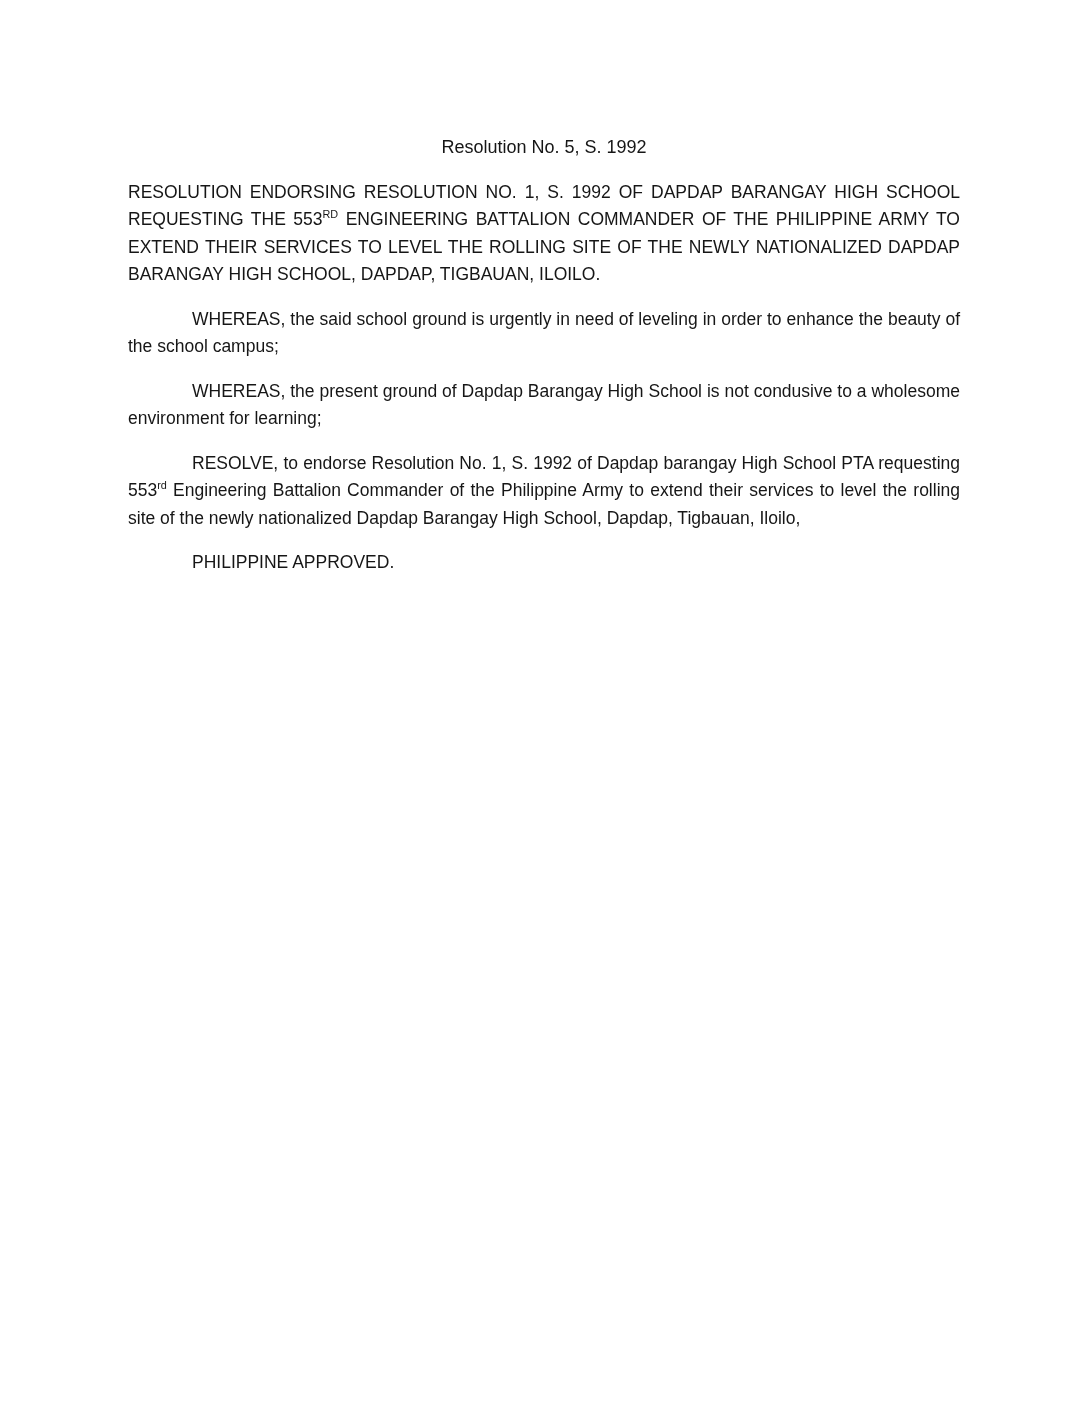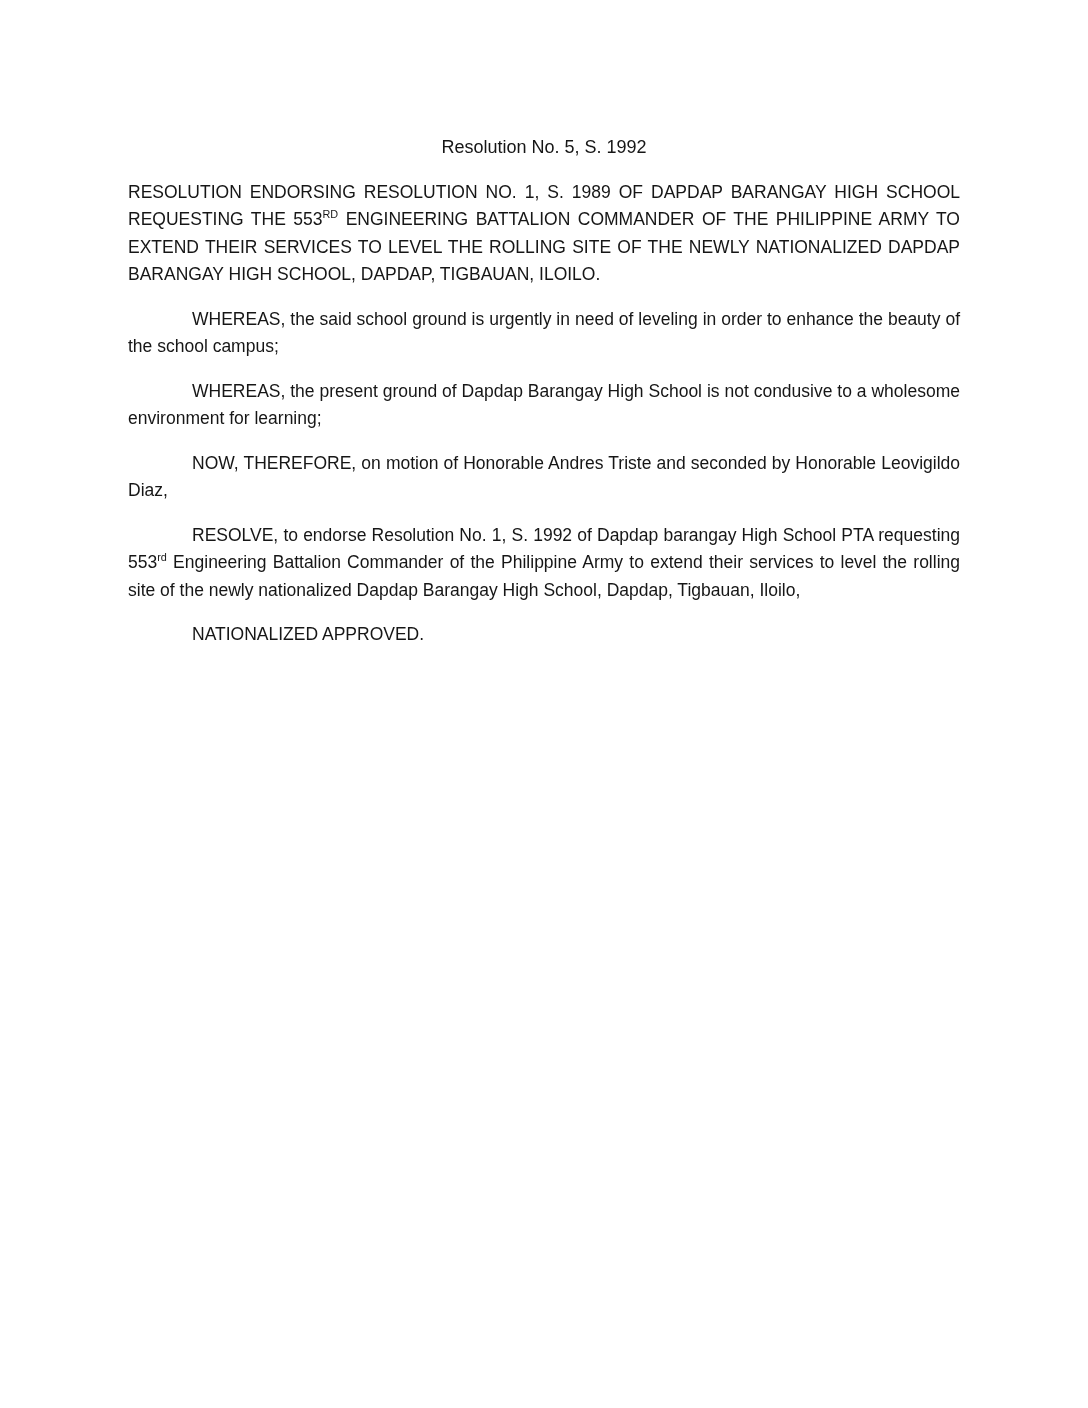--- a/index.html
+++ b/index.html
@@ -45,26 +45,25 @@
     letter-spacing: 0;
   }
 </style>
 </head>
 <body>
 
 <div class="page">
 
   <p class="doc-title">Resolution No. 5, S. 1992</p>
 
-  <p class="para"><span>RESOLUTION ENDORSING RESOLUTION NO. 1, S. 1989 OF DAPDAP BARANGAY HIGH SCHOOL REQUESTING THE 553</span><sup>RD</sup><span> ENGINEERING BATTALION COMMANDER OF THE PHILIPPINE ARMY TO EXTEND THEIR SERVICES TO LEVEL THE ROLLING SITE OF THE NEWLY NATIONALIZED DAPDAP BARANGAY HIGH SCHOOL, DAPDAP, TIGBAUAN, ILOILO.</span></p>
+  <p class="para"><span>RESOLUTION ENDORSING RESOLUTION NO. 1, S. 1992 OF DAPDAP BARANGAY HIGH SCHOOL REQUESTING THE 553</span><sup>RD</sup><span> ENGINEERING BATTALION COMMANDER OF THE PHILIPPINE ARMY TO EXTEND THEIR SERVICES TO LEVEL THE ROLLING SITE OF THE NEWLY NATIONALIZED DAPDAP BARANGAY HIGH SCHOOL, DAPDAP, TIGBAUAN, ILOILO.</span></p>
 
   <p class="para indent"><span>WHEREAS, the said school ground is urgently in need of leveling in order to enhance the beauty of the school campus;</span></p>
 
   <p class="para indent"><span>WHEREAS, the present ground of Dapdap Barangay High School is not condusive to a wholesome environment for learning;</span></p>
 
-  <p class="para indent"><span>NOW, THEREFORE, on motion of Honorable Andres Triste and seconded by Honorable Leovigildo Diaz,</span></p>
 
   <p class="para indent"><span>RESOLVE, to endorse Resolution No. 1, S. 1992 of Dapdap barangay High School PTA requesting 553</span><sup>rd</sup><span> Engineering Battalion Commander of the Philippine Army to extend their services to level the rolling site of the newly nationalized Dapdap Barangay High School, Dapdap, Tigbauan, Iloilo,</span></p>
 
 
-  <p class="para indent last-line-left"><span>NATIONALIZED APPROVED.</span></p>
+  <p class="para indent last-line-left"><span>PHILIPPINE APPROVED.</span></p>
 
 </div>
 
 </body></html>

